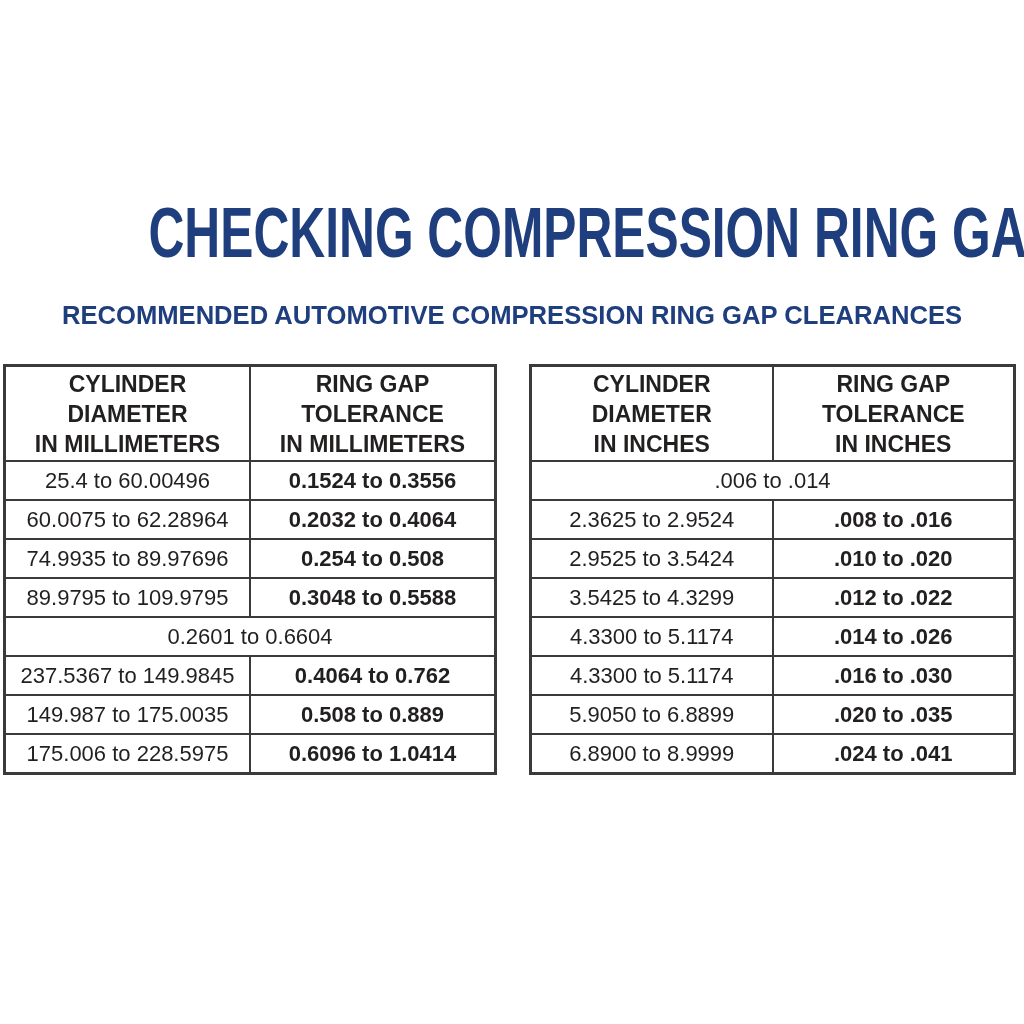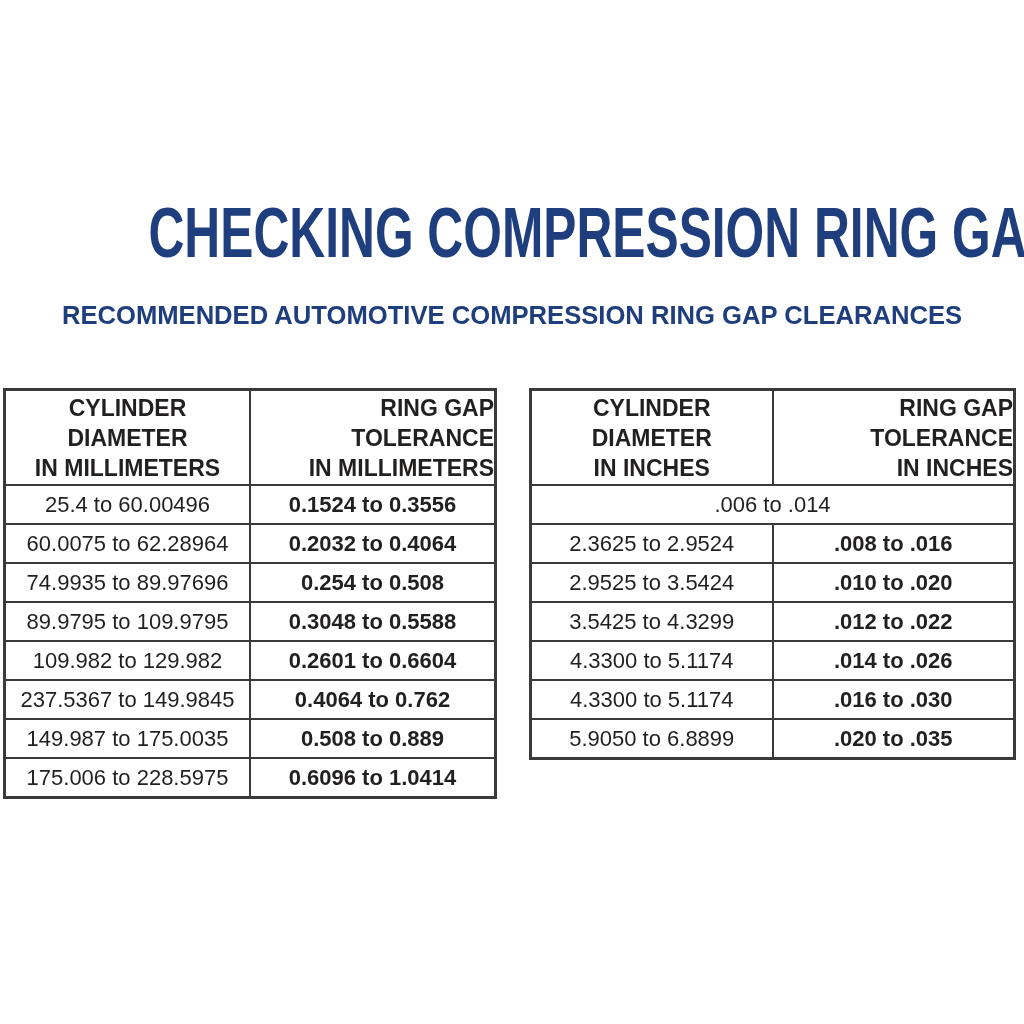--- a/index.html
+++ b/index.html
@@ -45,21 +45,21 @@
     font-size: 26px;
     line-height: 30px;
     font-weight: bold;
     color: #1f3e7e;
     white-space: nowrap;
     transform: scaleX(0.985);
     transform-origin: 512px 0;
   }
   .tables {
     position: absolute;
-    top: 388px;
+    top: 364px;
     left: 0;
     width: 1024px;
     height: 410px;
   }
   .tbl {
     position: absolute;
     top: 0;
     box-sizing: border-box;
     border: 3px solid #3a3a3a;
     background: #ffffff;
@@ -76,21 +76,21 @@
     display: flex;
     flex-direction: column;
     justify-content: center;
     align-items: center;
     text-align: center;
     font-weight: bold;
     font-size: 23px;
     line-height: 30px;
     color: #221f1f;
   }
-  .thcell + .thcell { border-left: 2px solid #3a3a3a; align-items: flex-end; }
+  .thcell + .thcell { border-left: 2px solid #3a3a3a; }
   .trow {
     display: flex;
     height: 37px;
     border-bottom: 2px solid #3a3a3a;
   }
   .trow:last-child { border-bottom: none; }
   .tcell {
     flex: 1 1 50%;
     display: flex;
     align-items: center;
@@ -137,21 +137,20 @@
           </div>
           <div class="trow">
             <div class="tcell">74.9935 to 89.97696</div>
             <div class="tcell">0.254 to 0.508</div>
           </div>
           <div class="trow">
             <div class="tcell">89.9795 to 109.9795</div>
             <div class="tcell">0.3048 to 0.5588</div>
           </div>
           <div class="trow">
-            <div class="tcell">109.982 to 129.982</div>
             <div class="tcell">0.2601 to 0.6604</div>
           </div>
           <div class="trow">
             <div class="tcell">237.5367 to 149.9845</div>
             <div class="tcell">0.4064 to 0.762</div>
           </div>
           <div class="trow">
             <div class="tcell">149.987 to 175.0035</div>
             <div class="tcell">0.508 to 0.889</div>
           </div>
@@ -196,17 +195,21 @@
             <div class="tcell">.014 to .026</div>
           </div>
           <div class="trow">
             <div class="tcell">4.3300 to 5.1174</div>
             <div class="tcell">.016 to .030</div>
           </div>
           <div class="trow">
             <div class="tcell">5.9050 to 6.8899</div>
             <div class="tcell">.020 to .035</div>
           </div>
+          <div class="trow">
+            <div class="tcell">6.8900 to 8.9999</div>
+            <div class="tcell">.024 to .041</div>
+          </div>
         </div>
     </div>
 
   </div>
 </div>
 
 </body></html>

